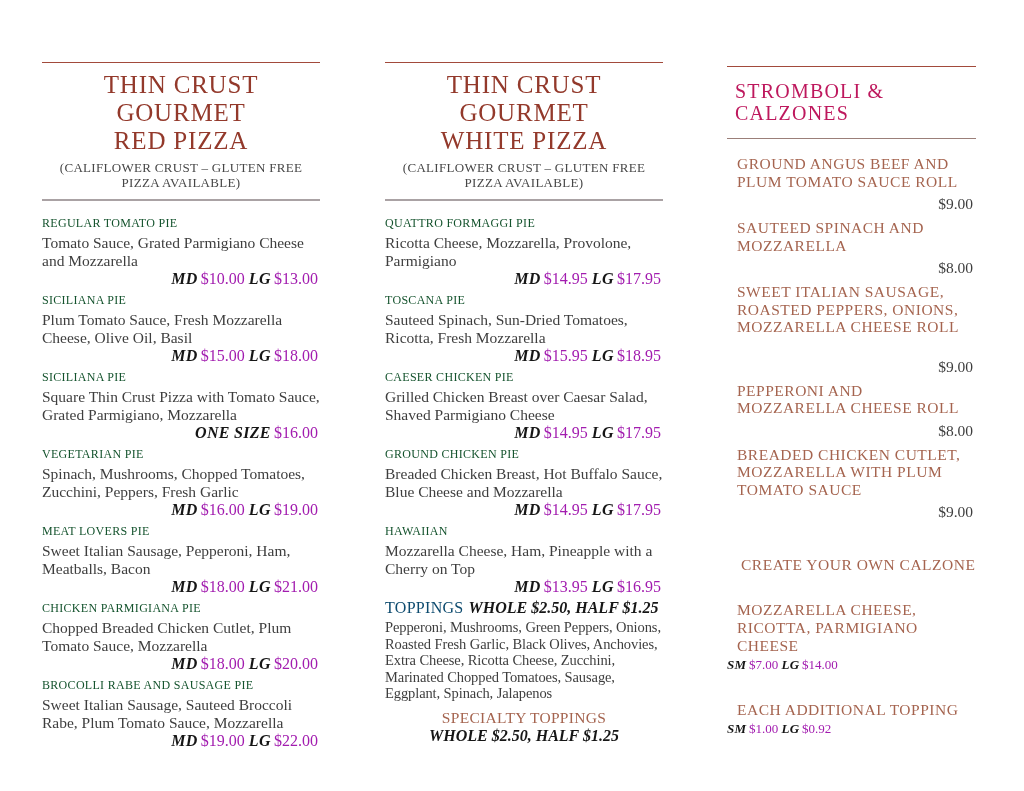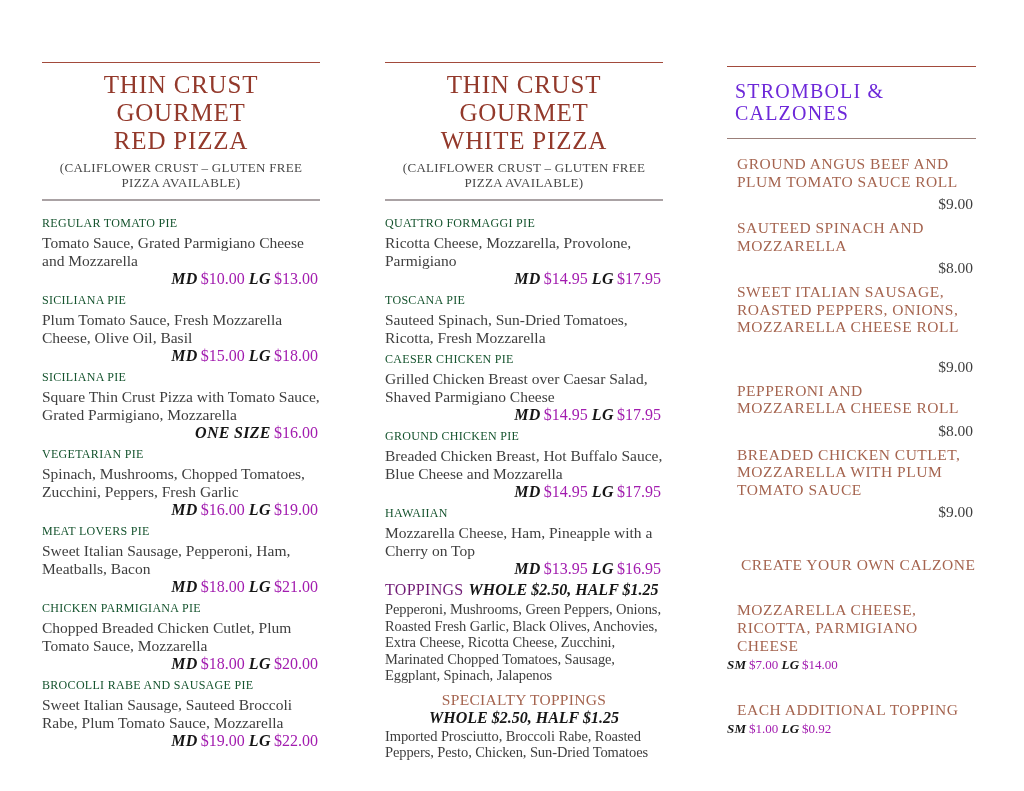--- a/index.html
+++ b/index.html
@@ -35,29 +35,29 @@
   .items { margin-top:13px; }
   .pie { margin-bottom:4px; }
   .pie-name  { color:#14532d; font-size:12px; line-height:18px; letter-spacing:0.3px; margin-bottom:2px; }
   .pie-desc  { color:#3e3e3e; font-size:15.5px; line-height:17.5px; }
   .pie-price { text-align:right; font-size:16px; line-height:17px; color:#3e3e3e; margin-top:1px; padding-right:2px; }
   .p-label   { font-weight:bold; font-style:italic; color:#161616; letter-spacing:0.3px; }
   .p-amt     { color:#a21caf; }
 
   
   .toppings-head { margin-top:4px; font-size:16px; line-height:18px; }
-  .top-name  { color:#701a75; letter-spacing:0.3px; }
+  .top-name  { color:#0c4a6e; letter-spacing:0.3px; }
   .top-price { font-weight:bold; font-style:italic; color:#161616; margin-left:5px; }
   .toppings-list { color:#3e3e3e; font-size:14.5px; line-height:16.5px; margin-top:2px; letter-spacing:-0.1px; }
   .spec-head  { text-align:center; color:#a5644f; font-size:15.5px; letter-spacing:0.3px; margin-top:7px; line-height:17px; }
   .spec-price { text-align:center; font-weight:bold; font-style:italic; color:#161616; font-size:16px; line-height:17px; margin-top:1px; }
   .spec-list  { margin-top:2px; }
 
   
-  .col3-title { font-weight:normal; color:#6d28d9; font-size:20px; line-height:22px;
+  .col3-title { font-weight:normal; color:#be185d; font-size:20px; line-height:22px;
                 letter-spacing:1.2px; padding-left:8px; margin:13px 0 14px 0; }
   .strom-items { margin-top:16px;font-family:Liberation Serif, serif; }
   .strom { margin-bottom:7px; }
   .strom-name  { color:#a5644f; font-size:15.5px; line-height:17.5px; letter-spacing:0.5px; padding-left:10px; }
   .strom-price { text-align:right; font-size:15.5px; line-height:17px; color:#3e3e3e; margin-top:5px; padding-right:3px; }
   .strom.gap .strom-price { margin-top:22px; }
 
   .cyo-head { margin-top:36px; padding-left:14px; color:#a5644f; font-size:15.5px; line-height:18px; letter-spacing:0.5px; }
   .cyo { margin-top:27px; }
   .cyo-name  { color:#a5644f; font-size:15.5px; line-height:18px; letter-spacing:0.5px; padding-left:10px; }
@@ -131,20 +131,21 @@
     <div class="rule rule-gray"></div>
     <div class="items">
         <div class="pie">
           <div class="pie-name">QUATTRO FORMAGGI PIE</div>
           <div class="pie-desc">Ricotta Cheese, Mozzarella, Provolone, Parmigiano</div>
           <div class="pie-price"><span class="p-label">MD</span> <span class="p-amt">$14.95</span> <span class="p-label">LG</span> <span class="p-amt">$17.95</span></div>
         </div>
         <div class="pie">
           <div class="pie-name">TOSCANA PIE</div>
           <div class="pie-desc">Sauteed Spinach, Sun-Dried Tomatoes, Ricotta, Fresh Mozzarella</div>
+          <div class="pie-price"><span class="p-label">MD</span> <span class="p-amt">$15.95</span> <span class="p-label">LG</span> <span class="p-amt">$18.95</span></div>
         </div>
         <div class="pie">
           <div class="pie-name">CAESER CHICKEN PIE</div>
           <div class="pie-desc">Grilled Chicken Breast over Caesar Salad, Shaved Parmigiano Cheese</div>
           <div class="pie-price"><span class="p-label">MD</span> <span class="p-amt">$14.95</span> <span class="p-label">LG</span> <span class="p-amt">$17.95</span></div>
         </div>
         <div class="pie">
           <div class="pie-name">GROUND CHICKEN PIE</div>
           <div class="pie-desc">Breaded Chicken Breast, Hot Buffalo Sauce, Blue Cheese and Mozzarella</div>
           <div class="pie-price"><span class="p-label">MD</span> <span class="p-amt">$14.95</span> <span class="p-label">LG</span> <span class="p-amt">$17.95</span></div>
@@ -159,21 +160,20 @@
     <div class="toppings">
       <div class="toppings-head">
         <span class="top-name">TOPPINGS</span><span class="top-price">WHOLE $2.50, HALF $1.25</span>
       </div>
       <p class="toppings-list">Pepperoni, Mushrooms, Green Peppers, Onions, Roasted Fresh Garlic, Black Olives, Anchovies, Extra Cheese, Ricotta Cheese, Zucchini, Marinated Chopped Tomatoes, Sausage, Eggplant, Spinach, Jalapenos</p>
     </div>
 
     <div class="specialty">
       <div class="spec-head">SPECIALTY TOPPINGS</div>
       <div class="spec-price">WHOLE $2.50, HALF $1.25</div>
-      <p class="toppings-list spec-list">Imported Prosciutto, Broccoli Rabe, Roasted Peppers, Pesto, Chicken, Sun-Dried Tomatoes</p>
     </div>
   </section>
 
   <section class="col col3">
     <div class="rule rule-red"></div>
     <h2 class="col3-title">STROMBOLI &amp; CALZONES</h2>
     <div class="rule rule-mid3"></div>
     <div class="strom-items">
         <div class="strom">
           <div class="strom-name">GROUND ANGUS BEEF AND PLUM TOMATO SAUCE ROLL</div>

